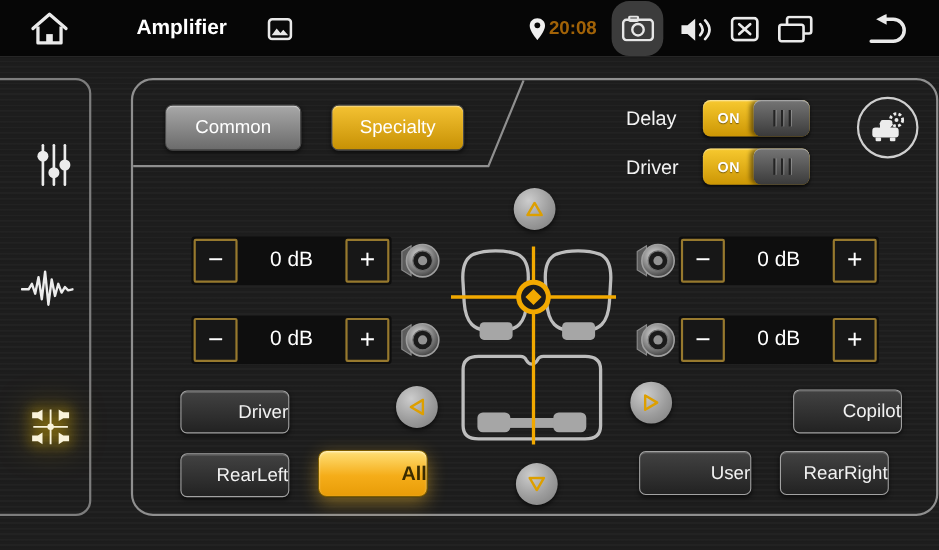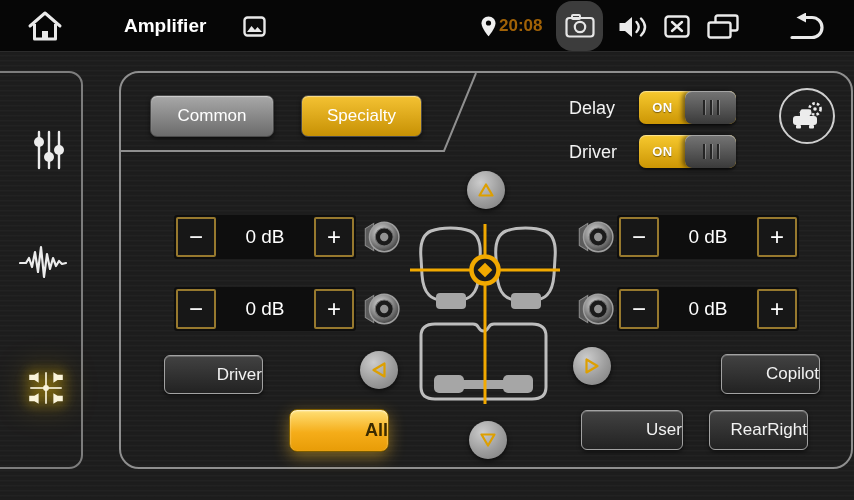--- a/index.html
+++ b/index.html
@@ -278,20 +278,23 @@
     <svg class="abs" style="left:452px;top:215px;" width="42" height="42" viewBox="0 0 40 40">
       <path d="M6 12 L14 7 V33 L6 28 Z" fill="#5c5c5c" stroke="#8a8a8a"></path>
       <circle cx="24" cy="20" r="14" fill="url(#spkg)" stroke="#9f9f9f" stroke-width="1.4"></circle>
       <circle cx="24" cy="20" r="8.5" fill="#1b1b1b" stroke="#707070"></circle>
       <circle cx="24" cy="20" r="4" fill="#939393"></circle>
     </svg>
 
     <div class="abs zone-btn" style="left:43px;top:282px;width:99px;height:39px;">
       <span>Driver</span>
     </div>
+    <div class="abs zone-btn" style="left:43px;top:339px;width:99px;height:40px;">
+      <span>RearLeft</span>
+    </div>
     <div class="abs zone-btn" style="left:460px;top:337px;width:102px;height:40px;">
       <span>User</span>
     </div>
     <div class="abs zone-btn zone-all" style="left:168px;top:336px;width:100px;height:43px;">
       <span>All</span>
     </div>
     <div class="abs zone-btn" style="left:600px;top:281px;width:99px;height:40px;">
       <span>Copilot</span>
     </div>
     <div class="abs zone-btn" style="left:588px;top:337px;width:99px;height:40px;">

